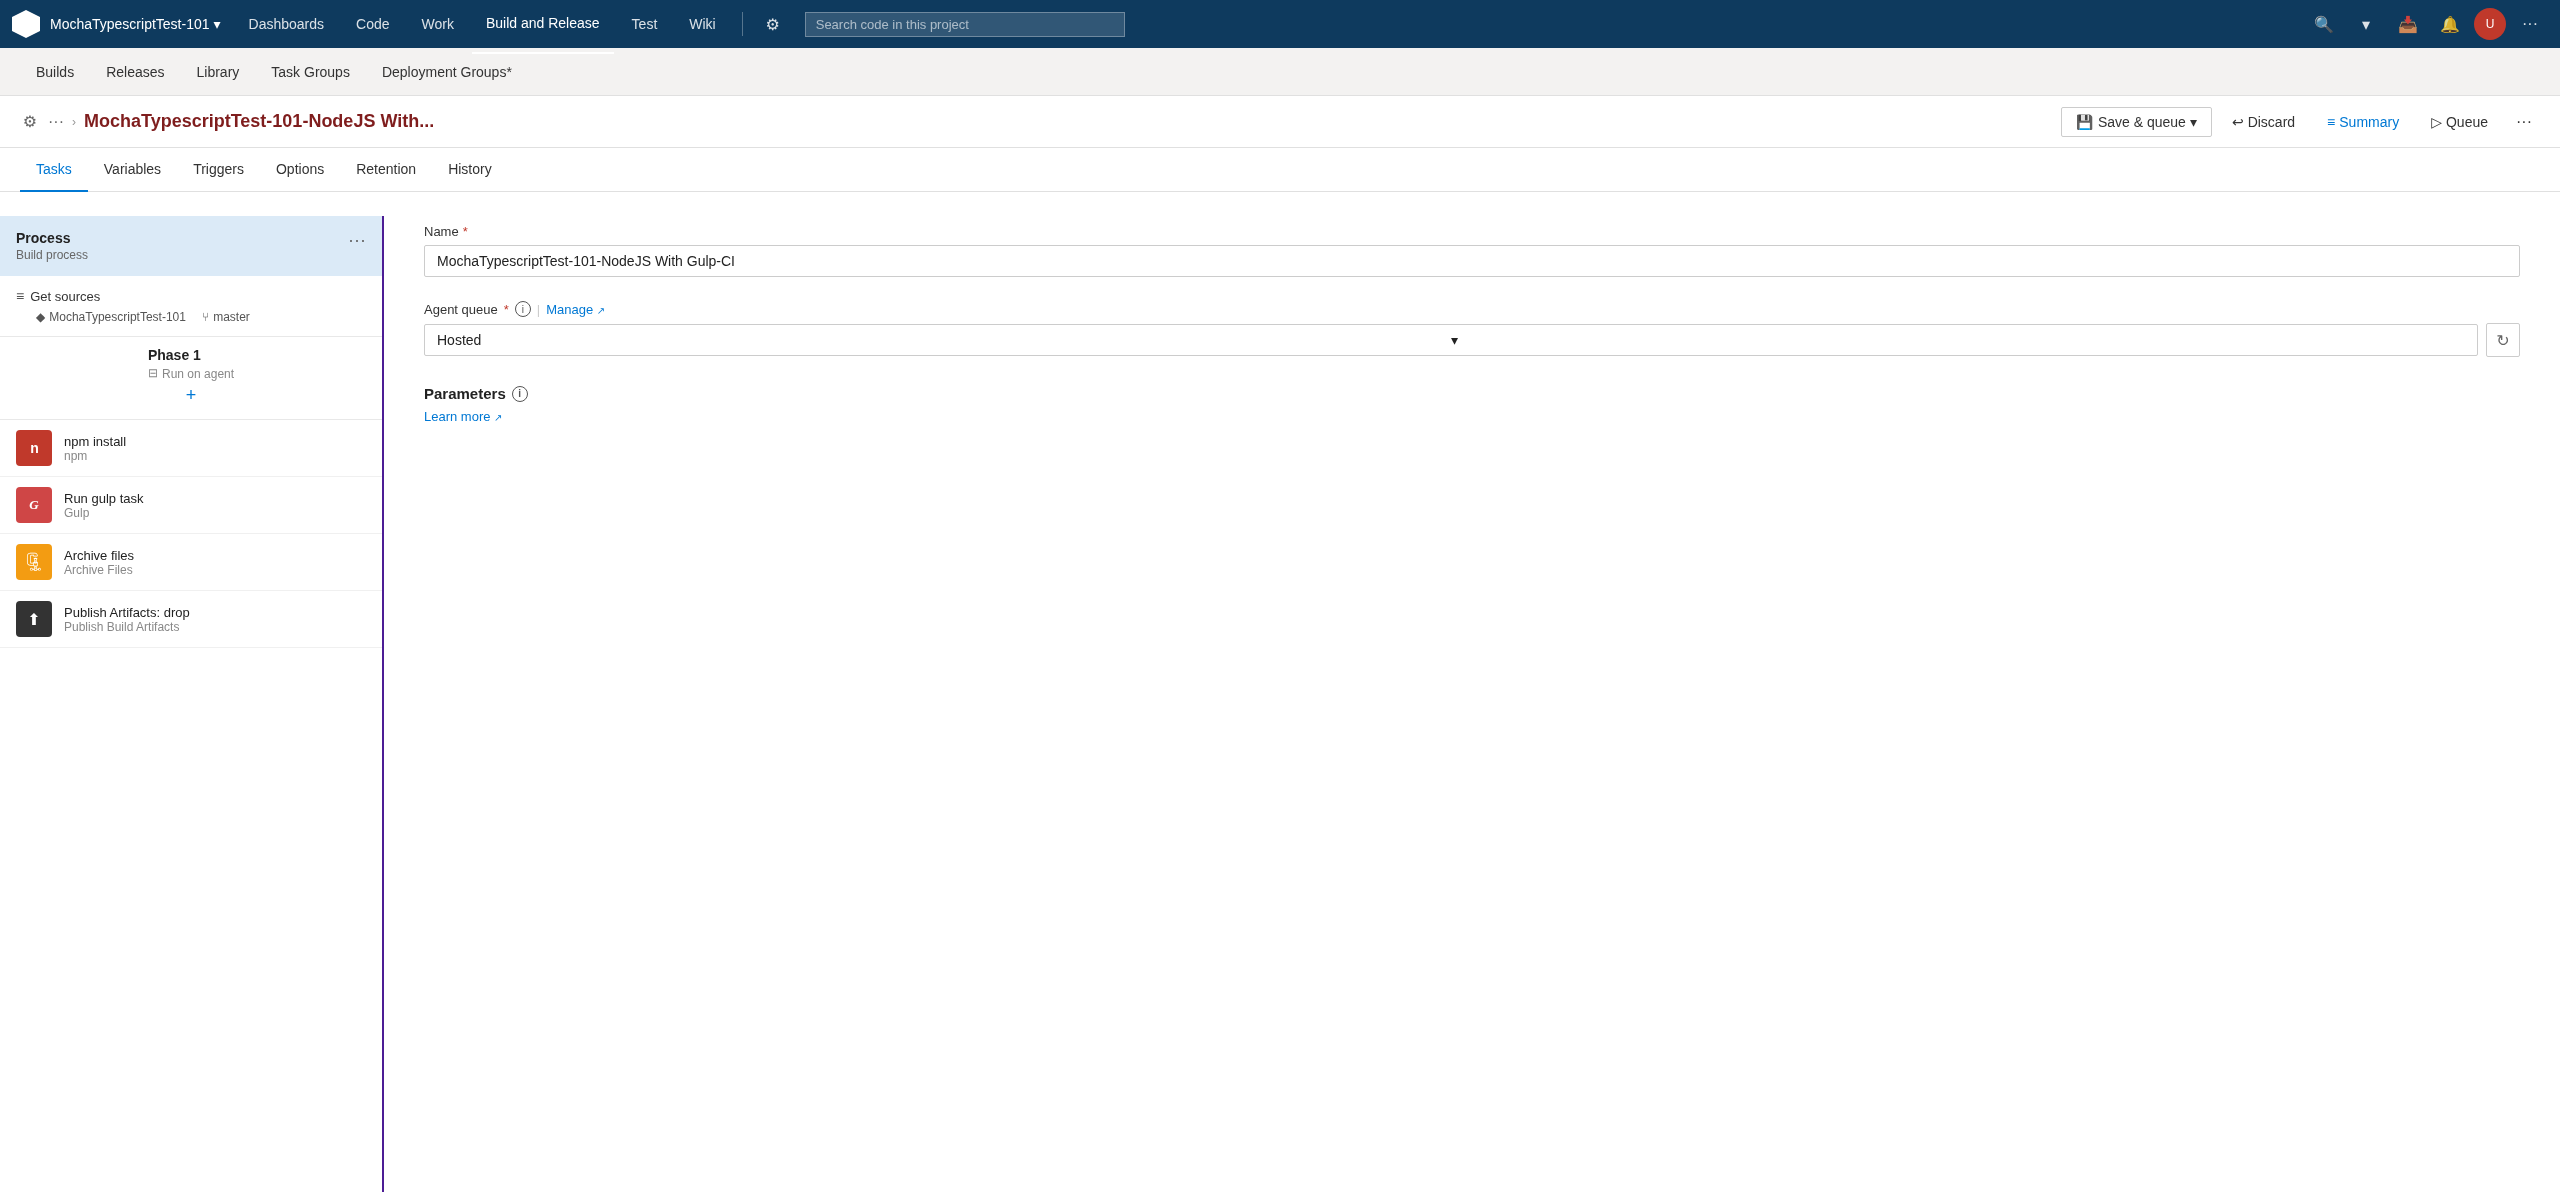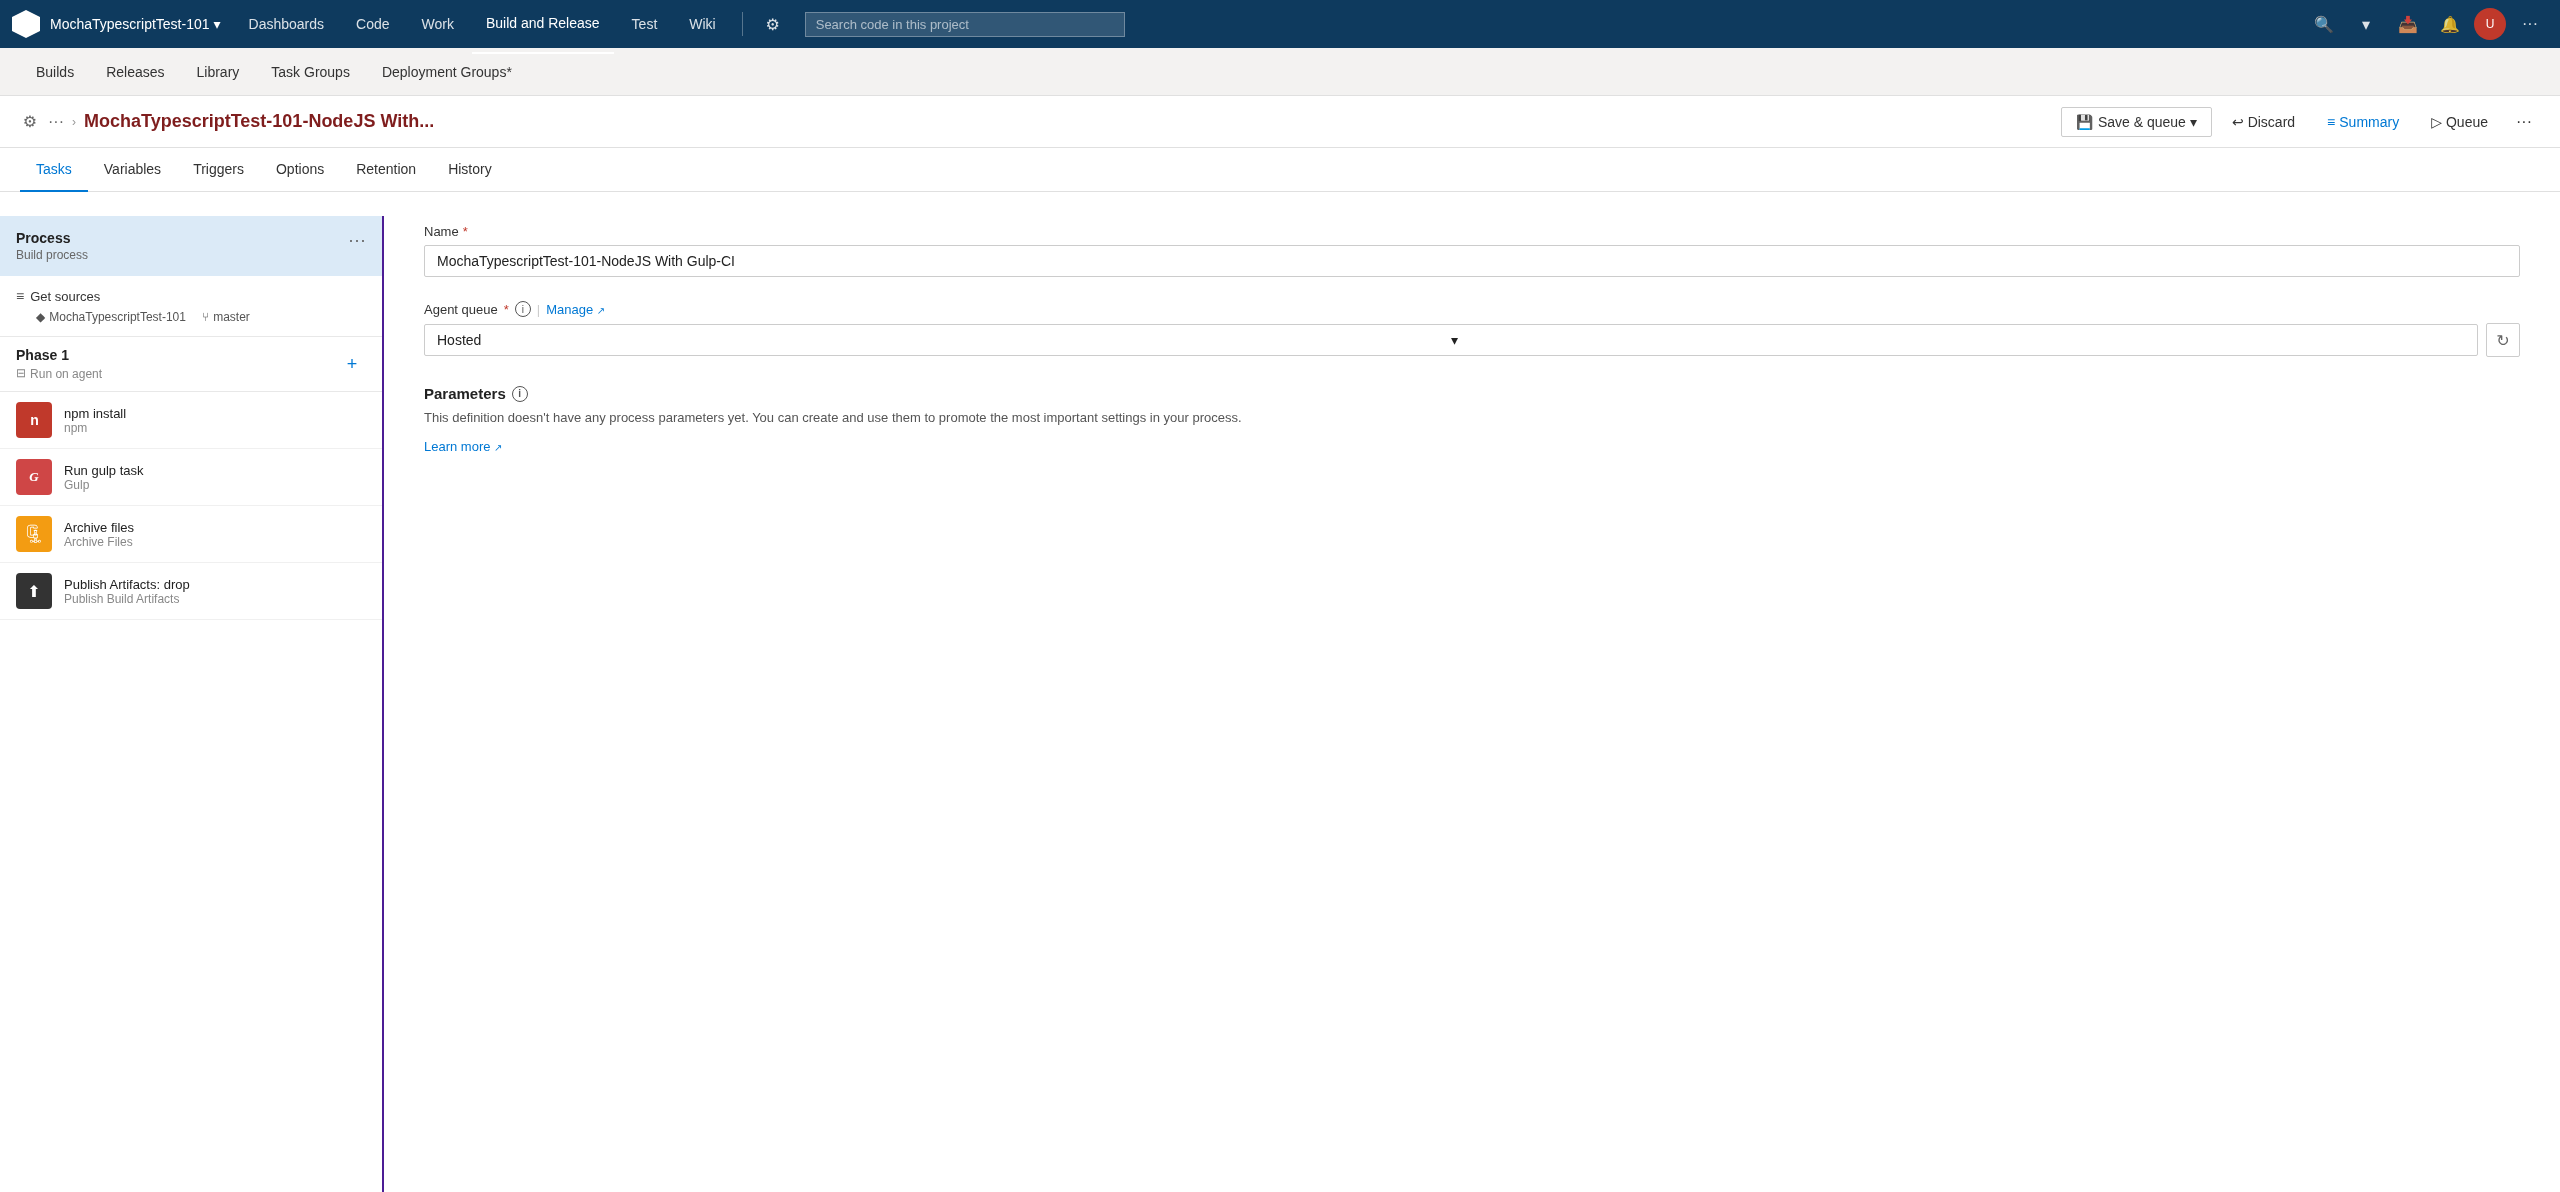--- a/index.html
+++ b/index.html
@@ -266,23 +266,24 @@
     }
     .source-detail {
       display: flex; align-items: center; gap: 4px;
       font-size: 12px; color: #555;
     }
 
     .phase-header {
       padding: 10px 16px;
       display: flex;
       align-items: center;
-      justify-content: space-between;
+      justify-content: flex-start;
       border-bottom: 1px solid #e8e8e8;
       background: #fff;
+      flex-direction: column;
     }
     .phase-info {}
     .phase-title { font-size: 14px; font-weight: 600; color: #222; }
     .phase-subtitle { font-size: 12px; color: #888; margin-top: 2px; }
     .phase-add {
       width: 28px; height: 28px;
       display: flex; align-items: center; justify-content: center;
       font-size: 18px; color: #0078d4; cursor: pointer;
     }
 
@@ -595,21 +596,20 @@
       </div>
       <div class="refresh-btn">↻</div>
     </div>
 
     
     <div class="params-section">
       <div class="params-title">
         <span>Parameters</span>
         <div class="info-icon">i</div>
       </div>
-      <p class="params-desc">This definition doesn't have any process parameters yet. You can create and use them to promote the most important settings in your process.</p>
       <a class="learn-more-link">
         <span>Learn more</span>
         <span class="ext-icon">↗</span>
       </a>
     </div>
 
   </div>
 
 </div>
 

